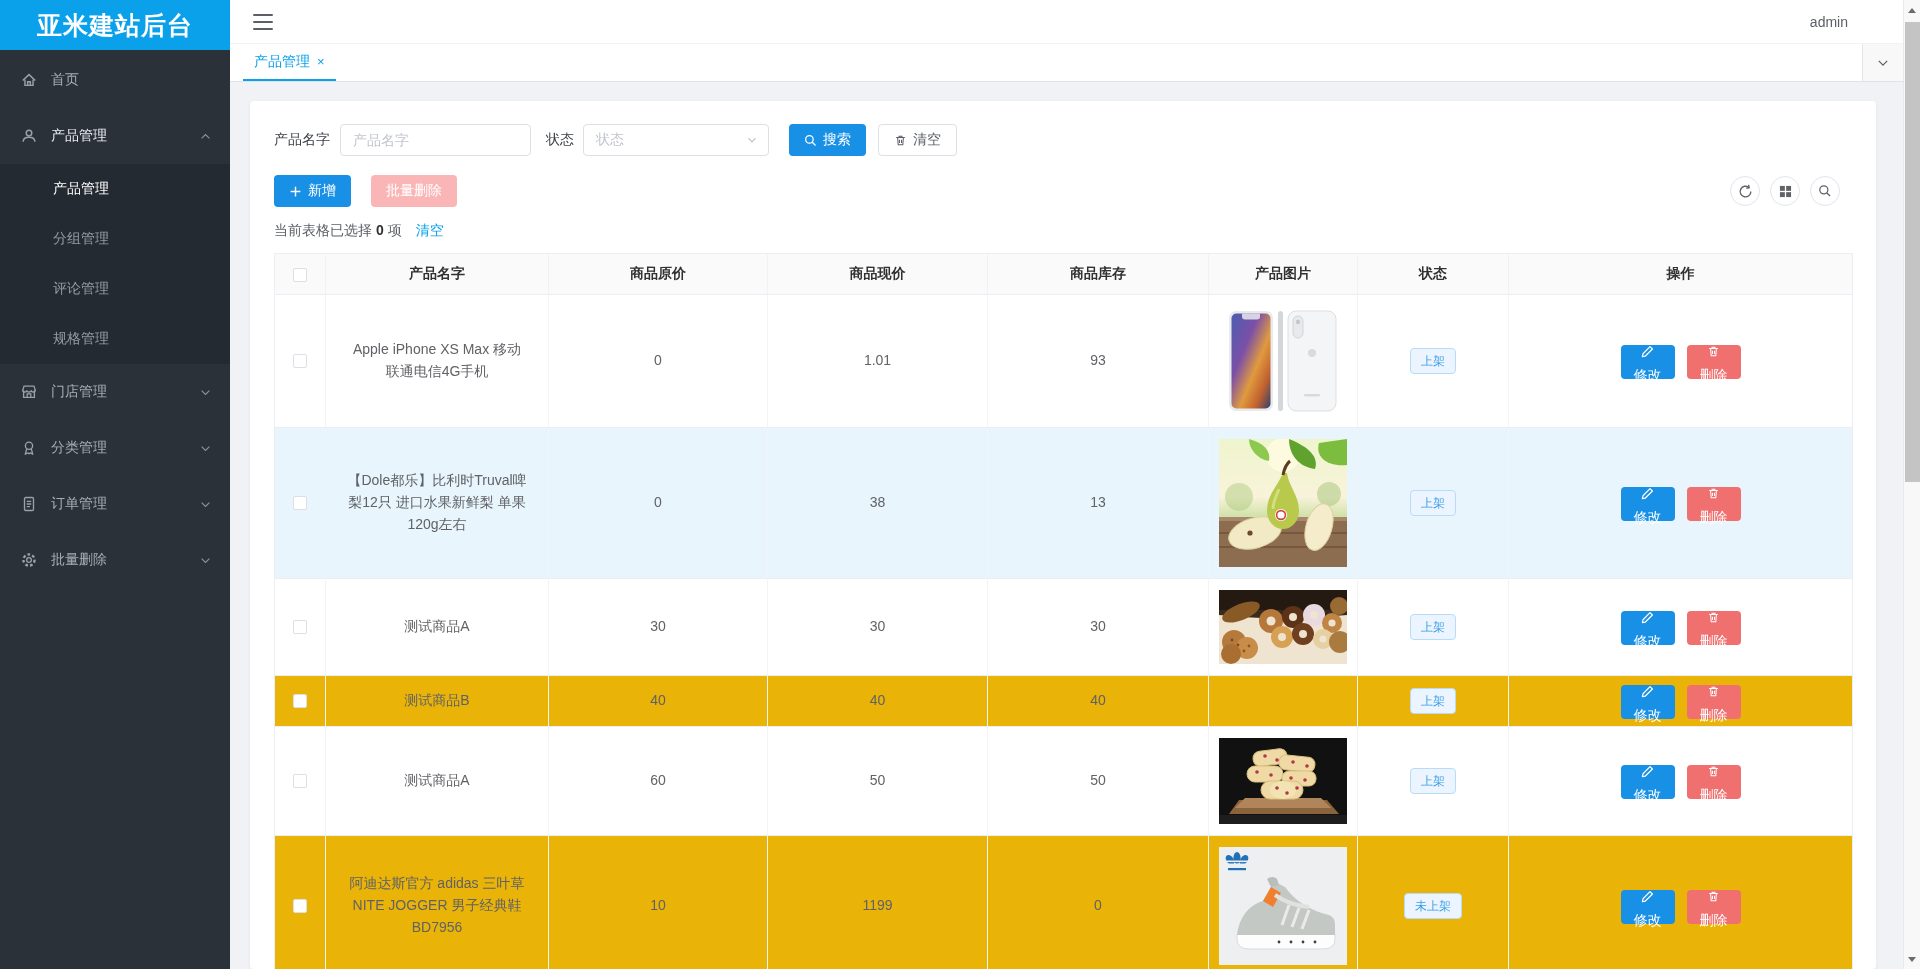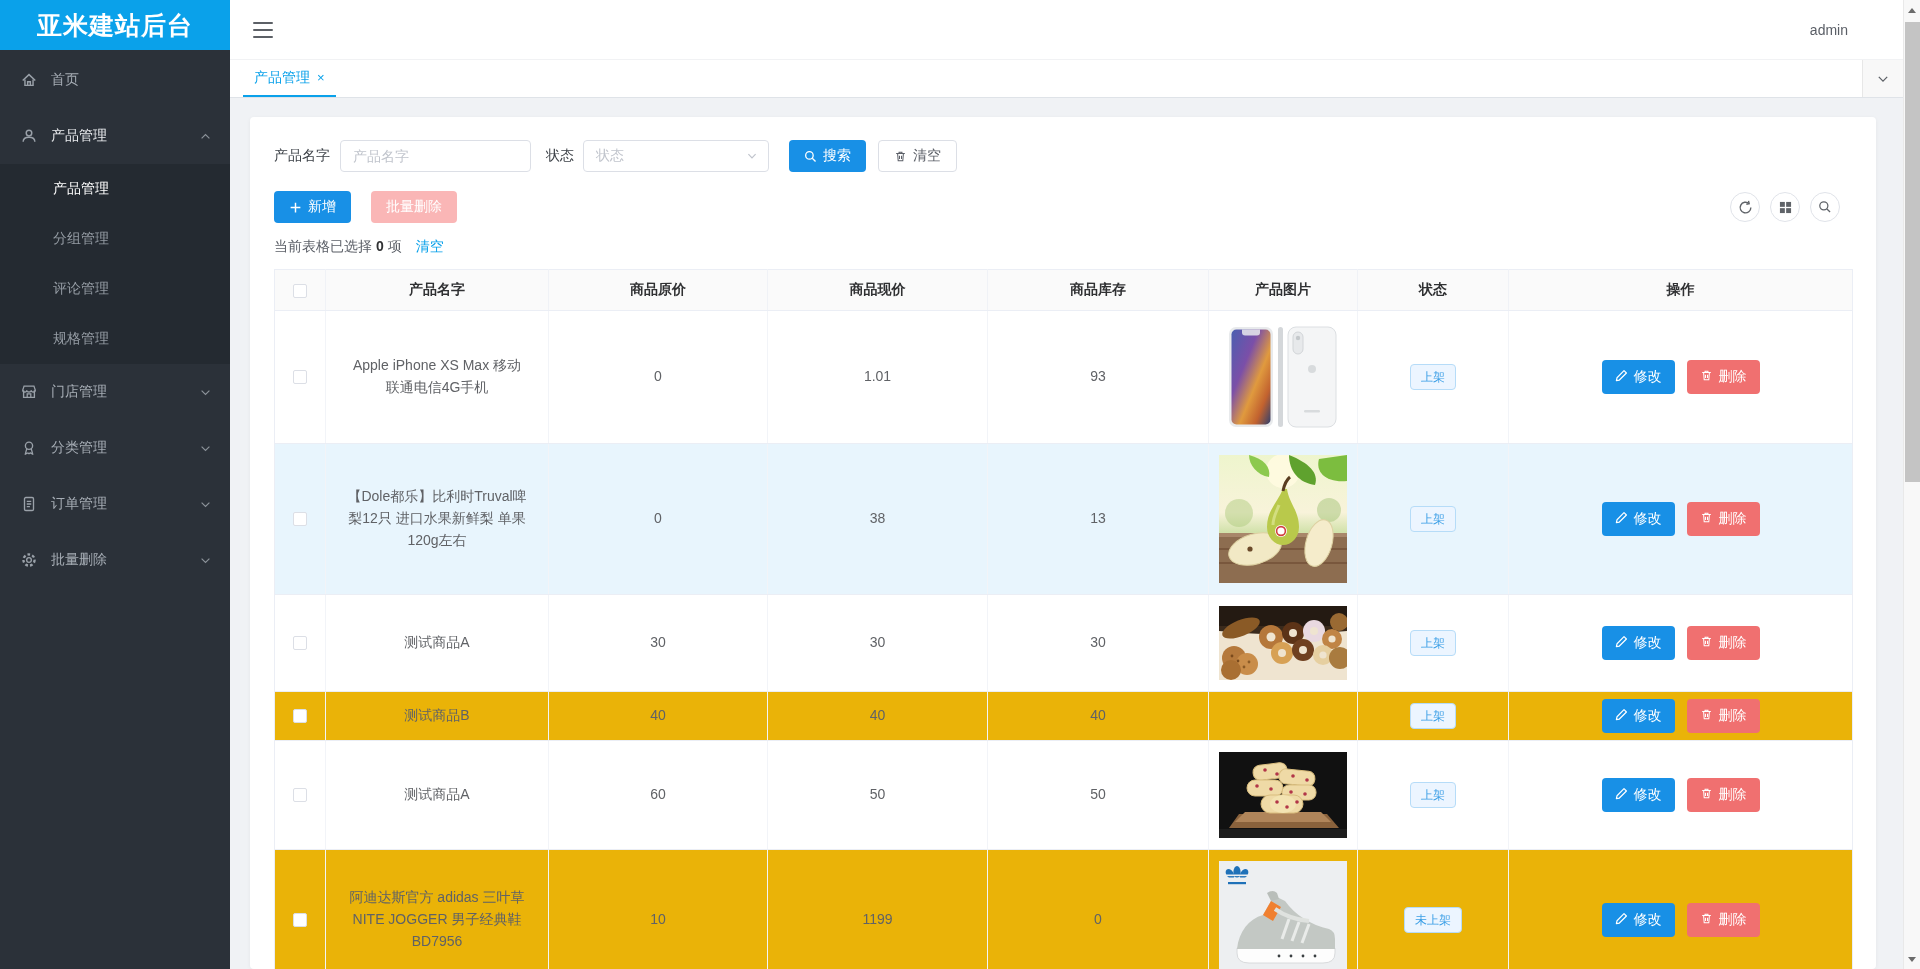--- a/index.html
+++ b/index.html
@@ -16,21 +16,21 @@
   .menu-item { height:56px; display:flex; align-items:center; padding:0 18px 0 20px; color:#a6adb5; cursor:pointer; }
   .menu-item .mi-icon { width:18px; height:18px; margin-right:13px; display:inline-flex; color:#9aa1a9; }
   .menu-item .chev { margin-left:auto; color:#8b9299; display:inline-flex; }
   .menu-item.open { color:#e9ebee; }
   .submenu { background:#242a31; }
   .submenu-item { height:50px; display:flex; align-items:center; padding-left:53px; color:#959ca4; cursor:pointer; }
   .submenu-item.active { color:#ffffff; }
 
   
   .main { flex:1; min-width:0; display:flex; flex-direction:column; }
-  .topbar { height:60px; background:#fff; border-bottom:1px solid #f1f2f4; display:flex; align-items:center;
+  .topbar { height:44px; background:#fff; border-bottom:1px solid #f1f2f4; display:flex; align-items:center;
             justify-content:space-between; padding:0 72px 0 23px; }
   .hamburger { width:20px; height:16px; display:flex; flex-direction:column; justify-content:space-between; cursor:pointer; }
   .hamburger i { display:block; height:2px; background:#5c6066; border-radius:1px; }
   .user { color:#5a5e66; cursor:pointer; }
 
   .tabbar { height:38px; background:#fff; border-bottom:1px solid #dfe3e8; display:flex; align-items:stretch;
             padding-left:13px; position:relative; }
   .tab { display:flex; align-items:center; gap:7px; padding:0 11px; color:#0aa1ea; border-bottom:2px solid #0aa1ea; cursor:pointer; }
   .tab-close { font-size:13px; line-height:1; cursor:pointer; }
   .tab-dropdown { position:absolute; right:17px; top:0; width:41px; height:37px; background:#f8f8f8;
@@ -83,21 +83,21 @@
   td.name-cell { padding:7px 20px; }
   td img, td svg.product { display:block; margin:4px auto; }
 
   .checkbox { display:inline-block; width:14px; height:14px; border:1px solid #dcdfe6; border-radius:2px;
               background:#fff; cursor:pointer; vertical-align:middle; }
 
   .tag { display:inline-block; background:#ecf5ff; border:1px solid #b6dcf8; color:#3b9fe6; font-size:12px;
          padding:6px 10px; border-radius:4px; line-height:1; white-space:nowrap; }
 
   .row-btn { height:34px; border:none; border-radius:4px; color:#fff; font-size:14px; font-family:inherit;
-             display:inline-flex; align-items:center; gap:6px; padding:0 13px; cursor:pointer; margin:0 6px; }
+             display:inline-flex; align-items:center; gap:6px; padding:0 13px; cursor:pointer; margin:0 6px;flex-direction:column; }
   .row-btn.edit { background:#1890e6; }
   .row-btn.del { background:#f07070; }
 
   
   .scrollbar { position:fixed; top:0; right:0; width:17px; height:969px; background:#f8f8f8;
                border-left:1px solid #e9e9e9; z-index:9; }
   .sb-arrow { position:absolute; left:0; width:16px; height:16px; display:flex; align-items:center; justify-content:center; cursor:pointer; }
   .sb-arrow.up { top:2px; }
   .sb-arrow.down { bottom:2px; }
   .sb-arrow i { width:0; height:0; border-left:4px solid transparent; border-right:4px solid transparent; }

